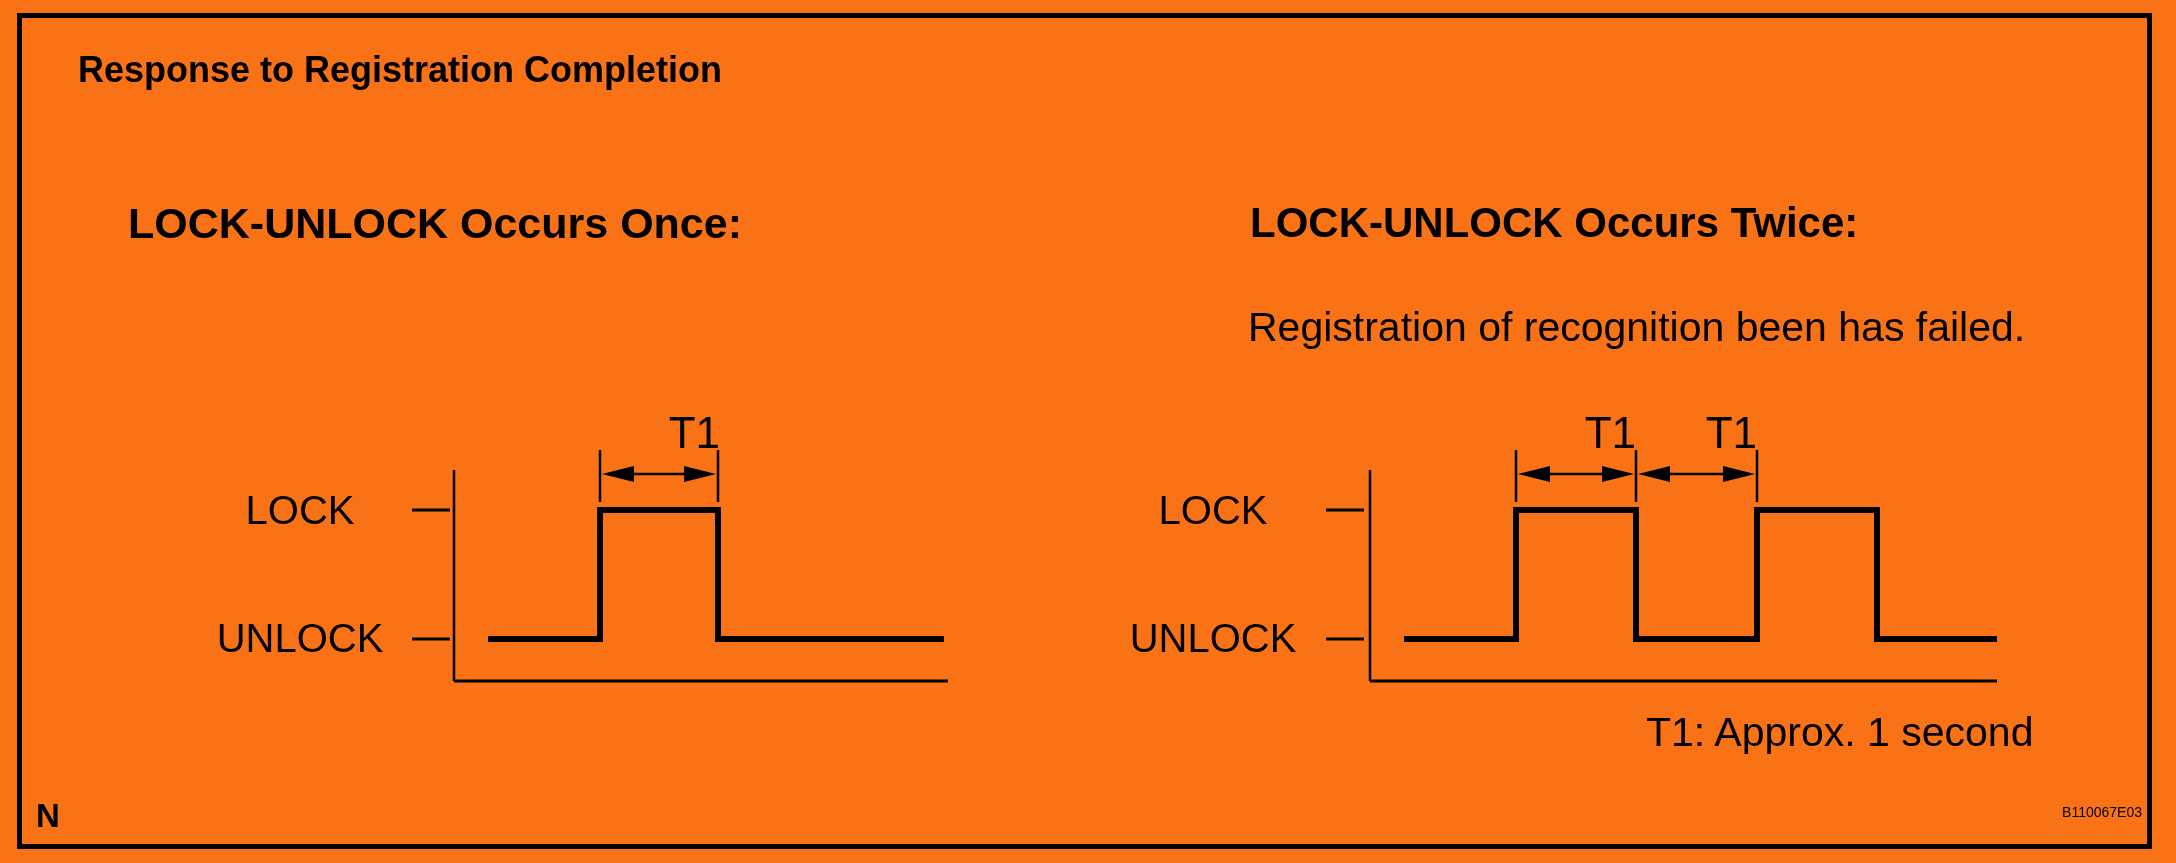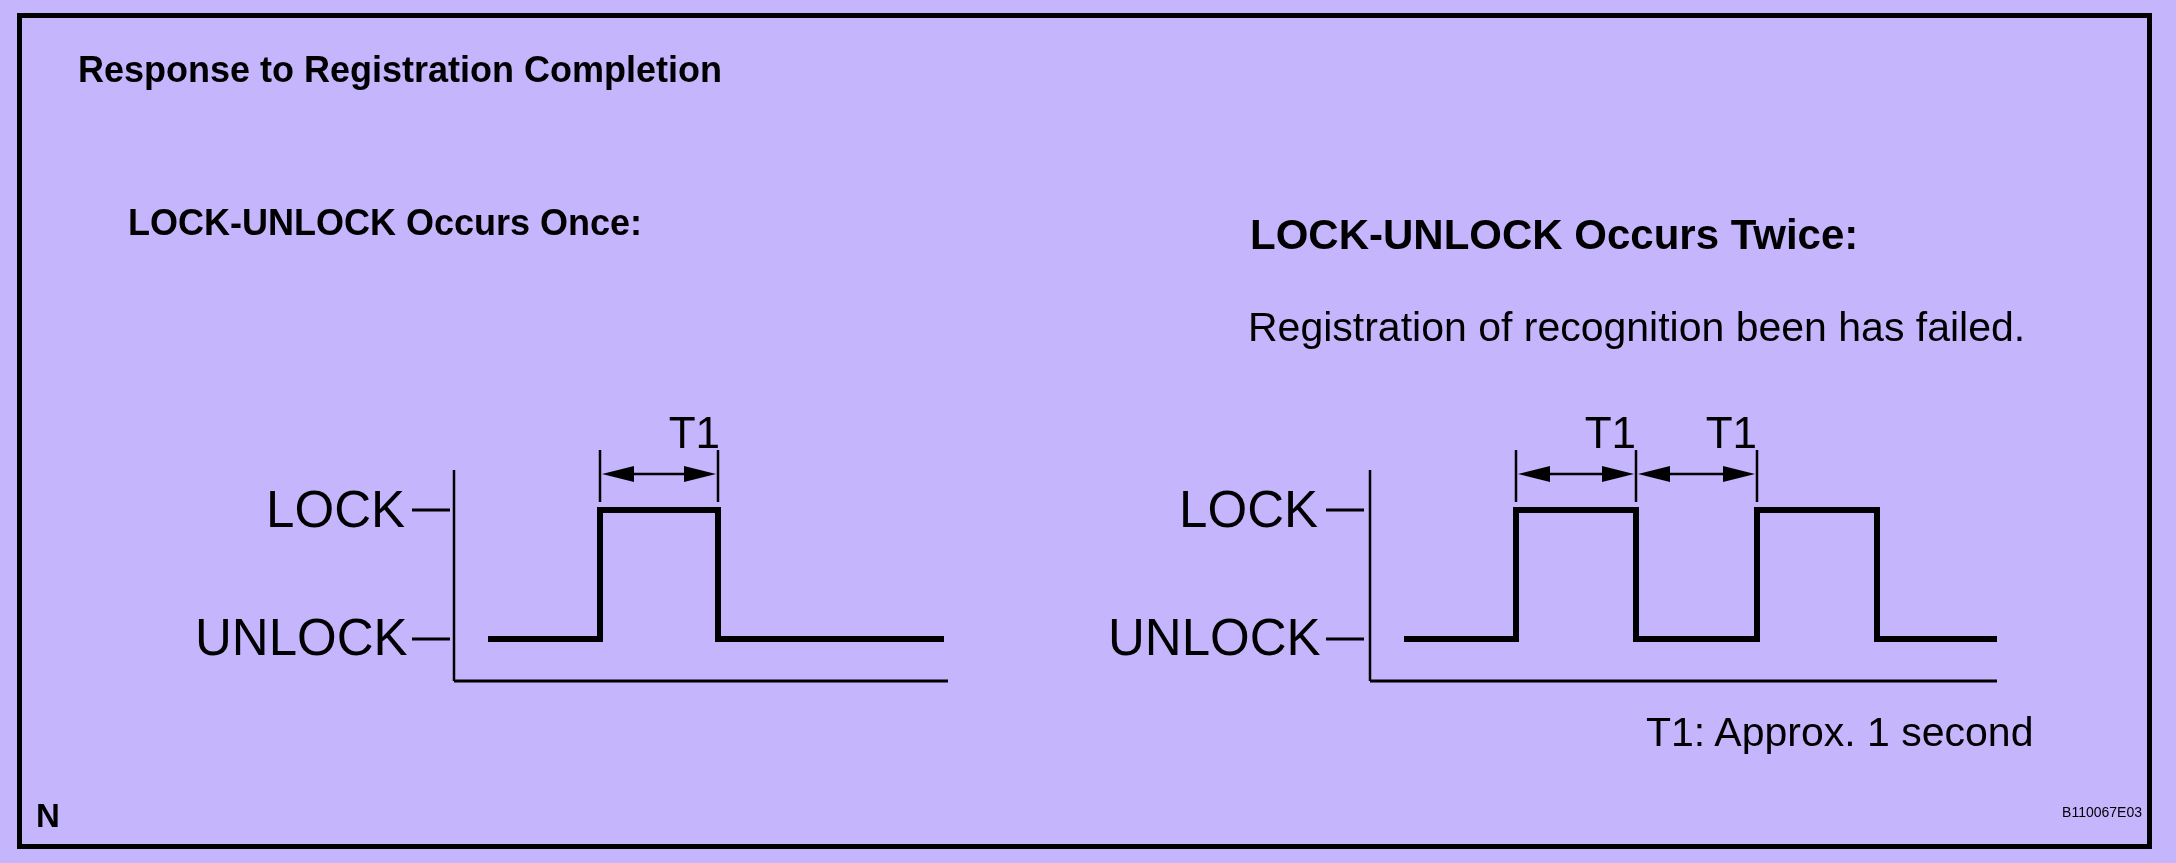--- a/index.html
+++ b/index.html
@@ -1,44 +1,44 @@
 <!DOCTYPE html>
 <html><head>
 <meta charset="utf-8">
 <style>
   * { margin: 0; padding: 0; box-sizing: border-box; }
   html, body { background: #ffffff; }
   .page {
     position: relative;
     width: 2176px;
     height: 863px;
-    background: #c4b5fd;
+    background: #f97316;
     overflow: hidden;
     font-family: "Liberation Sans", "DejaVu Sans", sans-serif;
     color: #000000;
     padding-left: 12px;
   }
   .frame {
     position: absolute;
     left: 17px; top: 13px;
     width: 2135px; height: 836px;
     border: 5px solid #000000;
     background: transparent;
   }
   .t {
     position: absolute;
     white-space: nowrap;
     color: #000000;
   }
   .figure-title   { left: 78px;  top: 52px;  font-size: 36px; line-height: 36px; font-weight: bold; }
-  .heading-once   { left: 128px; top: 202px; font-size: 36px; line-height: 42px; font-weight: bold; }
-  .heading-twice  { left: 1250px;top: 214px; font-size: 42px; line-height: 42px; font-weight: bold; }
+  .heading-once   { left: 128px; top: 202px; font-size: 43px; line-height: 42px; font-weight: bold; }
+  .heading-twice  { left: 1250px;top: 202px; font-size: 42px; line-height: 42px; font-weight: bold; }
   .desc-once      { left: 128px; top: 307px; font-size: 41px; line-height: 41px; }
   .desc-twice     { left: 1248px;top: 307px; font-size: 41px; line-height: 41px; }
-  .sig-label      { font-size: 51px; line-height: 40px; text-align: right; width: 210px; }
+  .sig-label      { font-size: 40px; line-height: 40px; text-align: center; width: 210px; }
   .lock-left      { left: 195px;  top: 490px; }
   .unlock-left    { left: 195px;  top: 618px; }
   .lock-right     { left: 1108px; top: 490px; }
   .unlock-right   { left: 1108px; top: 618px; }
   .t1-label       { font-size: 44px; line-height: 40px; text-align: right; width: 120px; }
   .t1-left        { left: 600px;  top: 413px; }
   .t1-right-1     { left: 1516px; top: 413px; }
   .t1-right-2     { left: 1637px; top: 413px; }
   .t1-note        { left: 1646px; top: 712px; font-size: 41px; line-height: 41px; }
   .figure-code    { left: 1890px; top: 802px; width: 252px; text-align: right; font-size: 14px; line-height: 21px; }

